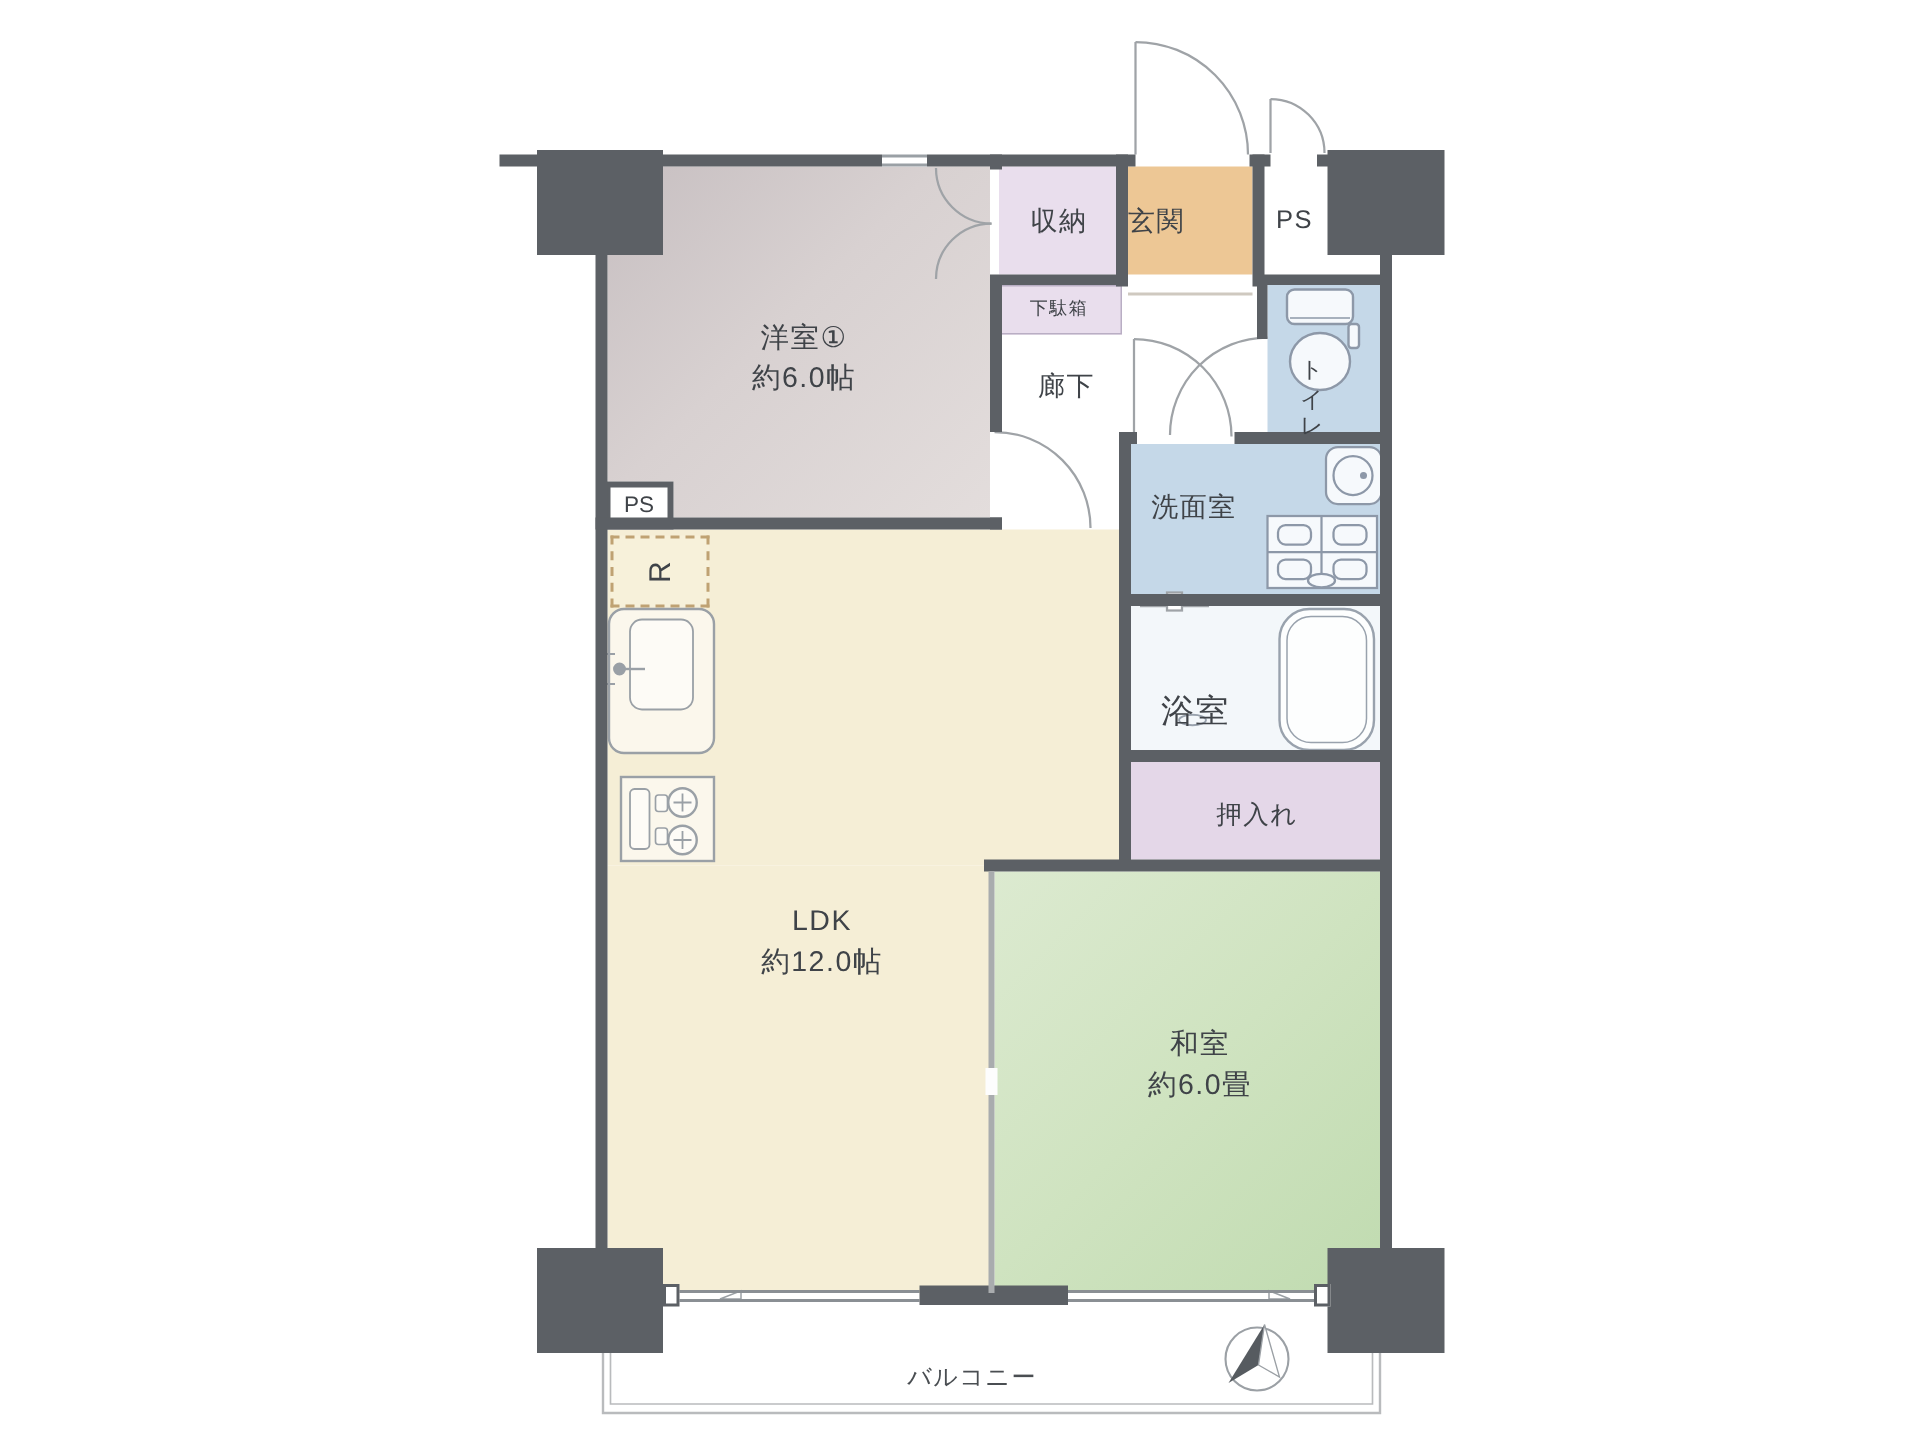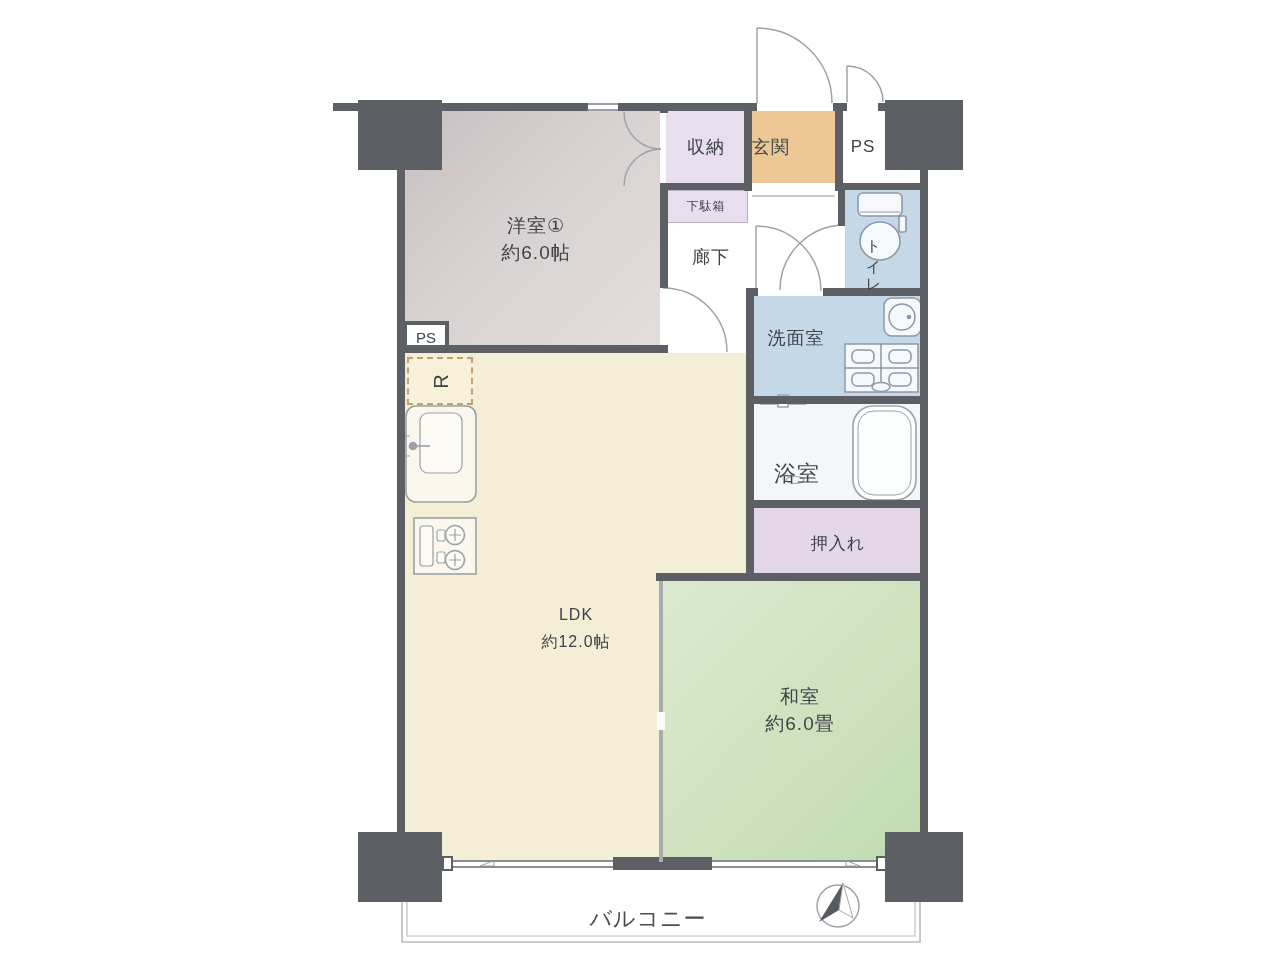--- a/index.html
+++ b/index.html
@@ -205,21 +205,21 @@
 
   <div class="fusuma" style="left:659px;top:581px;width:4px;height:281px;"></div>
   <div class="fusuma-gap" style="left:657px;top:712px;width:8px;height:18px;"></div>
 
 
   <div class="lbl2" style="left:536px;top:239px;font-size:19px;line-height:27px;">
     <span class="line">洋室①</span>
     <span class="line">約6.0帖</span>
   </div>
 
-  <div class="lbl2" style="left:576px;top:628px;font-size:16px;line-height:27px;">
+  <div class="lbl2" style="left:548px;top:628px;font-size:19px;line-height:27px;">
     <span class="line">LDK</span>
     <span class="line">約12.0帖</span>
   </div>
 
   <div class="lbl2" style="left:800px;top:710px;font-size:19px;line-height:27px;">
     <span class="line">和室</span>
     <span class="line">約6.0畳</span>
   </div>
 
   <div class="lbl" style="left:706px;top:147px;font-size:18px;">収納</div>
@@ -237,15 +237,15 @@
   <div class="lbl" style="left:796px;top:338px;font-size:18px;">洗面室</div>
 
   <div class="lbl" style="left:797px;top:442px;font-size:22px;margin-top:32px;">浴室</div>
 
   <div class="lbl" style="left:838px;top:543px;font-size:17px;">押入れ</div>
 
   <div class="lbl" style="left:426px;top:337px;font-size:15px;letter-spacing:0;">PS</div>
 
   <div class="lbl" style="left:441px;top:381px;font-size:20px;transform:translate(-50%,-50%) rotate(-90deg);">R</div>
 
-  <div class="lbl" style="left:648px;top:919px;font-size:22px;color:#4a4e52;">バルコニー</div>
+  <div class="lbl" style="left:648px;top:919px;font-size:16px;color:#4a4e52;">バルコニー</div>
 
 </div>
 
 </body></html>

